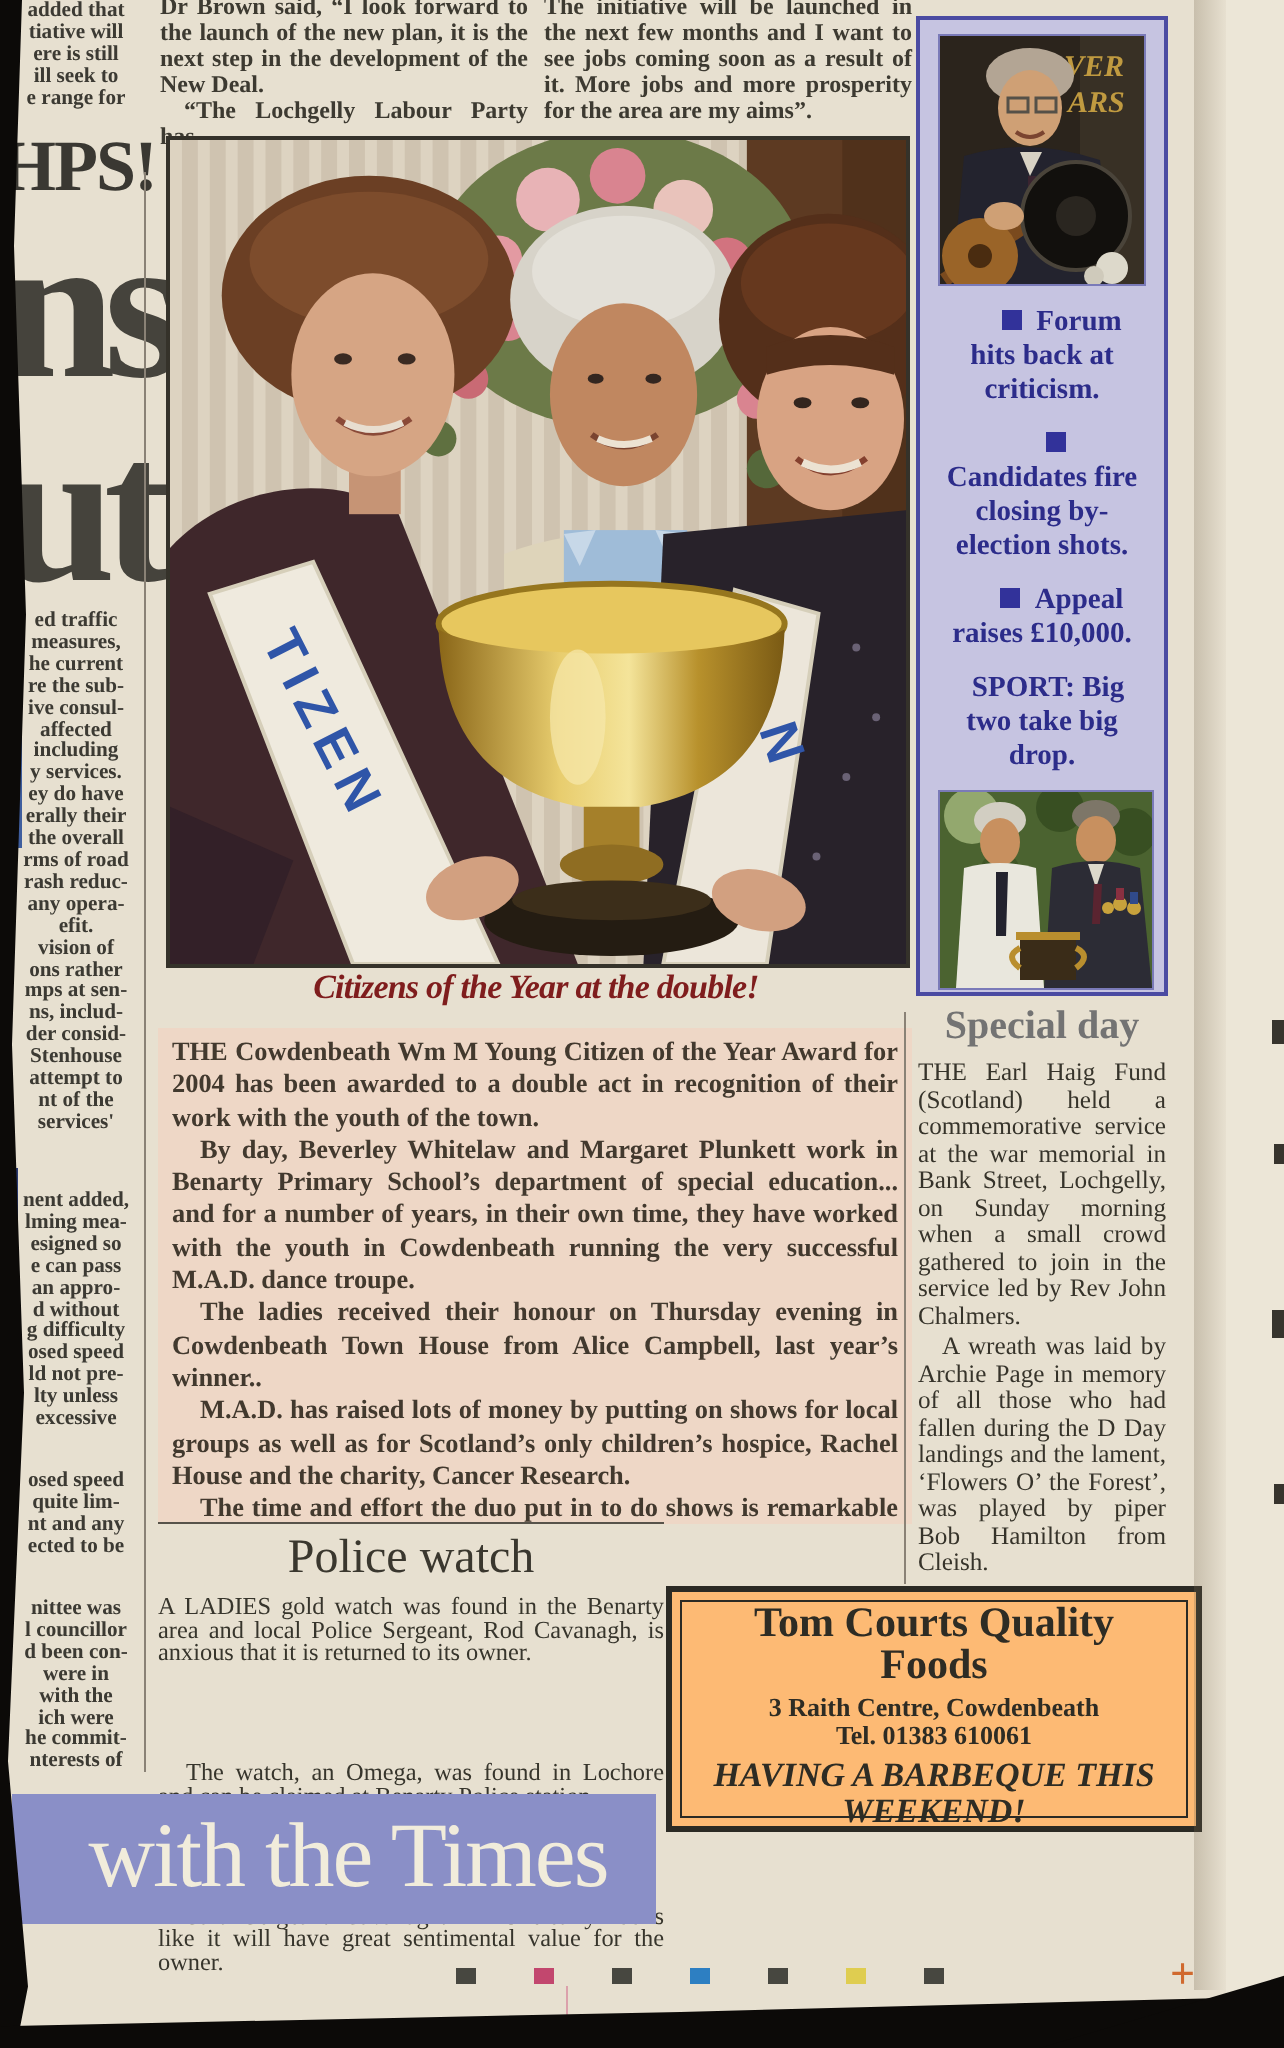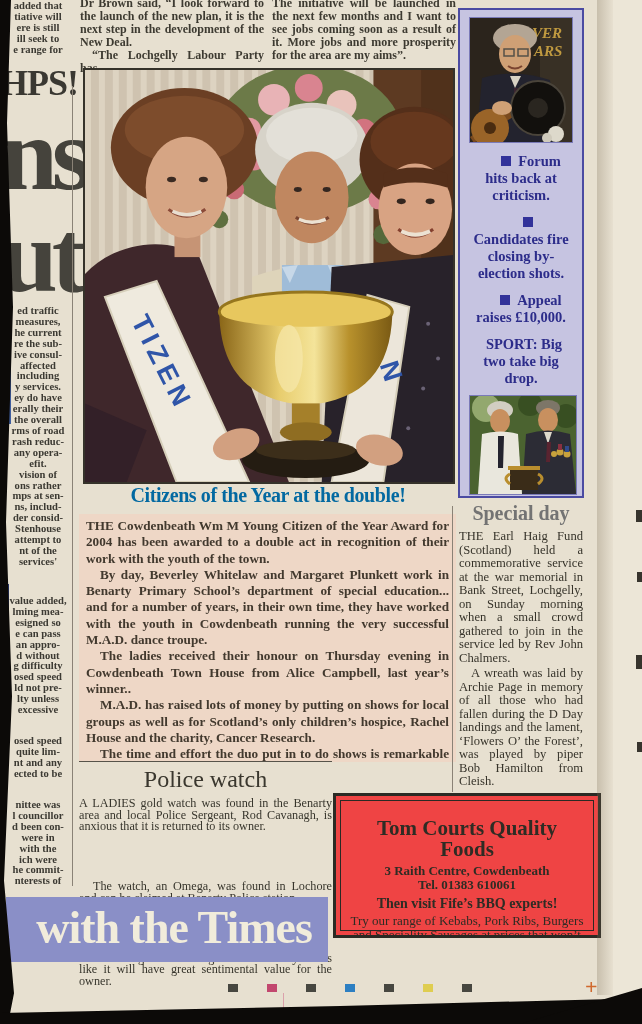--- a/index.html
+++ b/index.html
@@ -15,21 +15,21 @@
   .vrule{background:#8a8276;width:1px;}
   .bluebit{background:#3f5e9e;}
   
   .tstory{top:-3px;width:184px;font-size:12px;font-weight:bold;line-height:12.9px;text-align:justify;color:#3d3a31;}
   .tstory p{margin:0;}
   .tstory p + p{text-indent:12px;}
   
   .photo-main{left:83px;top:68px;width:372px;height:416px;border:2px solid #35322a;box-sizing:border-box;background:#8a7a66;}
   .photo-main svg{display:block;width:100%;height:100%;}
   
-  .headline{left:80px;top:484px;width:376px;font-size:20px;font-weight:bold;color:#0369a1;letter-spacing:-0.4px;white-space:nowrap;}
+  .headline{left:80px;top:484px;width:376px;font-size:17px;font-weight:bold;font-style:italic;color:#7f1d1d;letter-spacing:-0.4px;white-space:nowrap;}
   .article{left:79px;top:514px;width:377px;height:248px;background:#eed7c6;box-sizing:border-box;padding:4px 7px 0 7px;
            font-size:13.2px;font-weight:bold;line-height:16.3px;text-align:justify;color:#42392e;overflow:hidden;}
   .article p{margin:0;text-indent:14px;}
   .article p:first-child{text-indent:0;}
   .hrule{background:#57534a;height:1px;}
   
   .pw-title{left:79px;top:766px;width:253px;text-align:center;font-size:24px;color:#3a372e;}
   .pw-body{left:79px;top:798px;width:253px;font-size:12.2px;line-height:11.7px;text-align:justify;color:#37352c;}
   .pw-body p{margin:0;}
   .pw-body p + p{text-indent:14px;margin-top:48px;}
@@ -39,31 +39,31 @@
   .sphoto svg{display:block;width:100%;height:100%;}
   .sb-item{text-indent:20px;margin-bottom:10px;font-size:14.5px;font-weight:bold;line-height:17px;color:#2c2c8a;}
   .sb-item::before{content:"";display:inline-block;width:10px;height:10px;background:#32329a;margin-right:7px;}
   .sb-sport{text-indent:6px;margin:2px 0 8px 0;font-size:14.5px;font-weight:bold;line-height:17px;color:#2c2c8a;}
   
   .sd-title{left:458px;top:502px;width:126px;text-align:center;font-size:20px;font-weight:bold;color:#737373;}
   .sd-body{left:459px;top:530px;width:124px;font-size:12.6px;line-height:13.5px;text-align:justify;color:#36332a;}
   .sd-body p{margin:0;}
   .sd-body p + p{text-indent:12px;margin-top:2px;}
   
-  .adbox{left:333px;top:793px;width:268px;height:145px;background:#ef4444;border:3px solid #2b2a24;outline:1px solid #2b2a24;outline-offset:-8px;
-         box-sizing:border-box;text-align:center;padding-top:22px;overflow:hidden;color:#2e2c24;}
+  .adbox{left:333px;top:793px;width:268px;height:123px;background:#fdba74;border:3px solid #2b2a24;outline:1px solid #2b2a24;outline-offset:-8px;
+         box-sizing:border-box;text-align:center;padding-top:5px;overflow:hidden;color:#2e2c24;}
   .ad-title{font-size:21px;font-weight:bold;line-height:21px;}
   .ad-addr{font-size:13px;font-weight:bold;line-height:15px;margin-top:3px;}
   .ad-tel{font-size:13px;font-weight:bold;line-height:14px;}
   .ad-head{font-size:17px;font-weight:bold;font-style:italic;line-height:18px;margin-top:4px;padding:0 20px;}
   .ad-sub{font-size:14px;font-weight:bold;line-height:15px;margin-top:4px;}
   .ad-body{font-size:13px;line-height:14px;margin-top:3px;padding:0 14px;}
   
   .banner{left:6px;top:897px;width:322px;height:65px;background:#8a8fc7;}
-  .banner span{display:block;padding-left:14px;font-size:46px;font-weight:bold;line-height:62px;color:#f1ecdb;letter-spacing:-1px;white-space:nowrap;}
+  .banner span{display:block;padding-left:14px;font-size:46px;font-weight:normal;line-height:62px;color:#f1ecdb;letter-spacing:-1px;white-space:nowrap;}
   
   .swatches{left:228px;top:984px;height:8px;}
   .swatches span{display:inline-block;width:10px;height:8px;margin-right:29px;vertical-align:top;}
   .regplus{left:585px;top:974px;font-size:22px;color:#d0692e;font-weight:bold;}
   .pinkline{left:283px;top:993px;width:1px;height:31px;background:rgba(210,110,140,0.55);}
   
   .edge{background:#0c0a08;}
   .edgeL{left:0;top:0;width:16px;height:1024px;clip-path:polygon(0 0,11px 0,7px 12%,13px 30%,6px 51%,12px 68%,4px 86%,14px 97%,8px 100%,0 100%);}
   .edgeB{left:0;top:990px;width:642px;height:34px;clip-path:polygon(0 68%,53% 47%,100% 24%,100% 100%,0 100%);}
   .edgeBR{left:500px;top:980px;width:142px;height:44px;clip-path:polygon(100% 18%,100% 100%,14% 100%);}
@@ -106,21 +106,21 @@
       <div class="frag">ons rather</div>
       <div class="frag">mps at sen-</div>
       <div class="frag">ns, includ-</div>
       <div class="frag">der consid-</div>
       <div class="frag">Stenhouse</div>
       <div class="frag">attempt to</div>
       <div class="frag">nt of the</div>
       <div class="frag">services'</div>
     </div>
   <div class="abs cutcol smallfrag" style="top:596px;">
-      <div class="frag">value added,</div>
+      <div class="frag">nent added,</div>
       <div class="frag">lming mea-</div>
       <div class="frag">esigned so</div>
       <div class="frag">e can pass</div>
       <div class="frag">an appro-</div>
       <div class="frag">d without</div>
       <div class="frag">g difficulty</div>
       <div class="frag">osed speed</div>
       <div class="frag">ld not pre-</div>
       <div class="frag">lty unless</div>
       <div class="frag">excessive</div>
@@ -338,20 +338,21 @@
   <div class="abs sd-body">
       <p class="sdp">THE Earl Haig Fund (Scotland) held a commemorative service at the war memorial in Bank Street, Lochgelly, on Sunday morning when a small crowd gathered to join in the service led by Rev John Chalmers.</p>
       <p class="sdp">A wreath was laid by Archie Page in memory of all those who had fallen during the D Day landings and the lament, ‘Flowers O’ the Forest’, was played by piper Bob Hamilton from Cleish.</p>
     </div>
 
   <div class="abs adbox">
     <div class="ad-title">Tom Courts Quality</div>
     <div class="ad-title">Foods</div>
     <div class="ad-addr">3 Raith Centre, Cowdenbeath</div>
     <div class="ad-tel">Tel. 01383 610061</div>
+    <div class="ad-head">HAVING A BARBEQUE THIS WEEKEND!</div>
     <div class="ad-sub">Then visit Fife’s BBQ experts!</div>
     <div class="ad-body">Try our range of Kebabs, Pork Ribs, Burgers and Speciality Sausages at prices that won’t burn a hole in your pocket!</div>
   </div>
 
   <div class="abs banner">
     <span>with the Times</span>
   </div>
 
   <div class="abs swatches"><span style="background: rgb(71, 71, 64);"></span><span style="background: rgb(194, 71, 110);"></span><span style="background: rgb(71, 71, 64);"></span><span style="background: rgb(45, 127, 194);"></span><span style="background: rgb(71, 71, 64);"></span><span style="background: rgb(223, 205, 80);"></span><span style="background: rgb(71, 71, 64);"></span></div>
   <div class="abs regplus">+</div>

